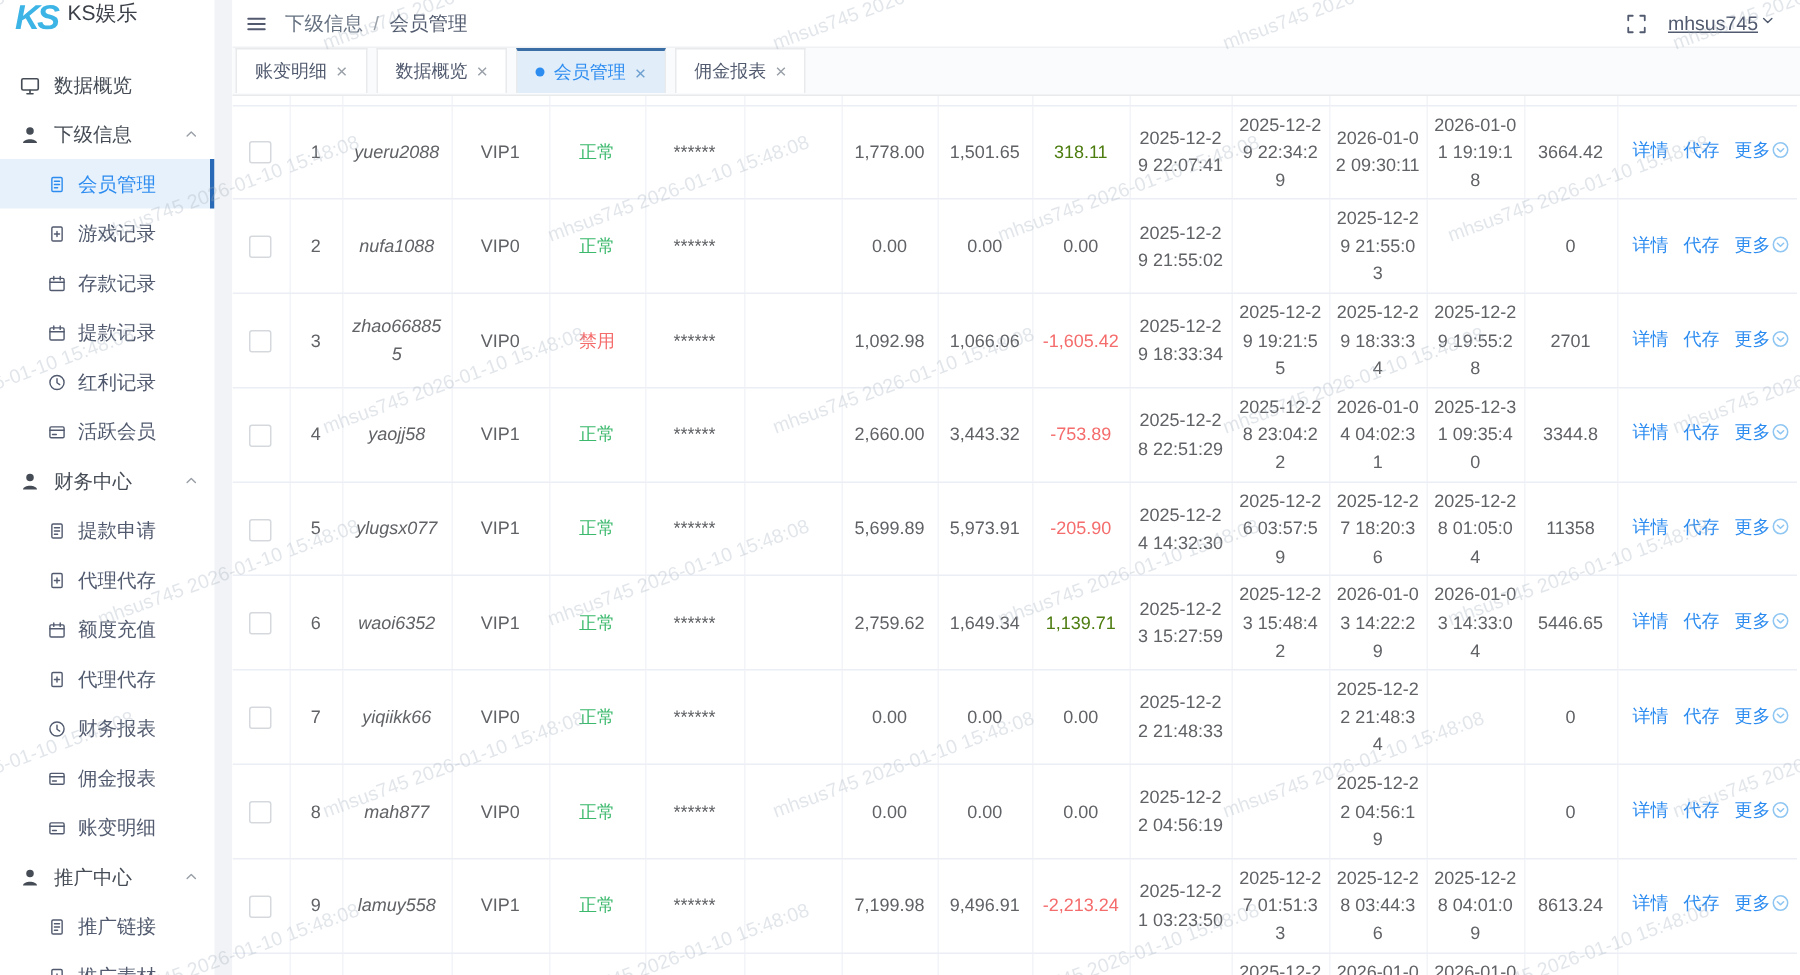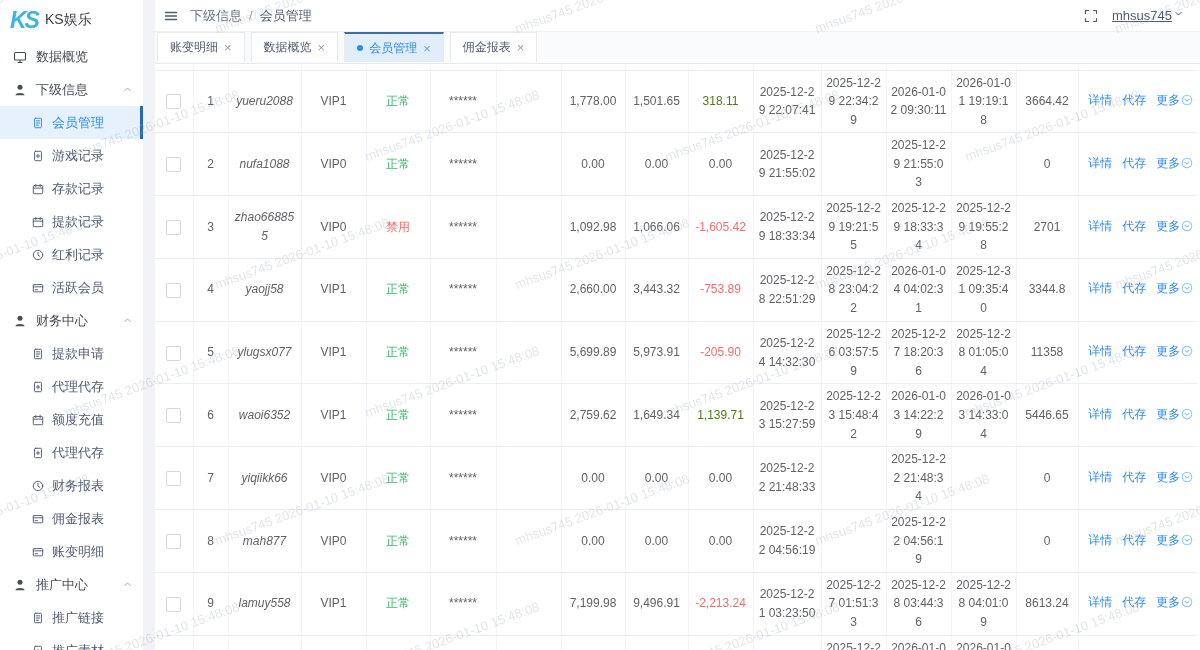--- a/index.html
+++ b/index.html
@@ -5,21 +5,21 @@
   html,body{margin:0;padding:0;}
   body{
     width:1200px;height:650px;overflow:hidden;background:#fff;
     font-family:"Liberation Sans","DejaVu Sans",sans-serif;color:#515a6e;
     position:relative;
   }
   .app{display:flex;width:1200px;height:650px;position:relative;}
 
   
   .sidebar{width:143px;flex:none;background:#fff;overflow:hidden;}
-  .logo-row{height:40px;display:flex;align-items:center;padding-left:10px;gap:7px;}
+  .logo-row{height:40px;display:flex;align-items:flex-start;padding-left:10px;gap:7px;}
   .logo-mark{font-weight:800;font-style:italic;font-size:23px;color:#3db4e6;letter-spacing:-2px;line-height:1;}
   .logo-title{font-size:14px;color:#3b3f47;}
   .menu{font-size:13px;}
   .m-item{display:flex;align-items:center;height:33px;padding:0 10px 0 13px;gap:9px;color:#464c55;cursor:pointer;position:relative;}
   .m-item .caret{margin-left:auto;color:#9aa0a8;display:flex;}
   .m-sub{display:flex;align-items:center;height:33px;padding-left:32px;gap:8px;color:#515a6e;cursor:pointer;position:relative;}
   .m-sub.active{background:#e7f1fb;color:#2d8cf0;}
   .m-sub.active::after{content:"";position:absolute;right:0;top:0;width:3px;height:100%;background:#2a69b5;}
   .m-ic{display:flex;flex:none;}
   .gutter{width:12px;flex:none;background:#f1f3f6;}

